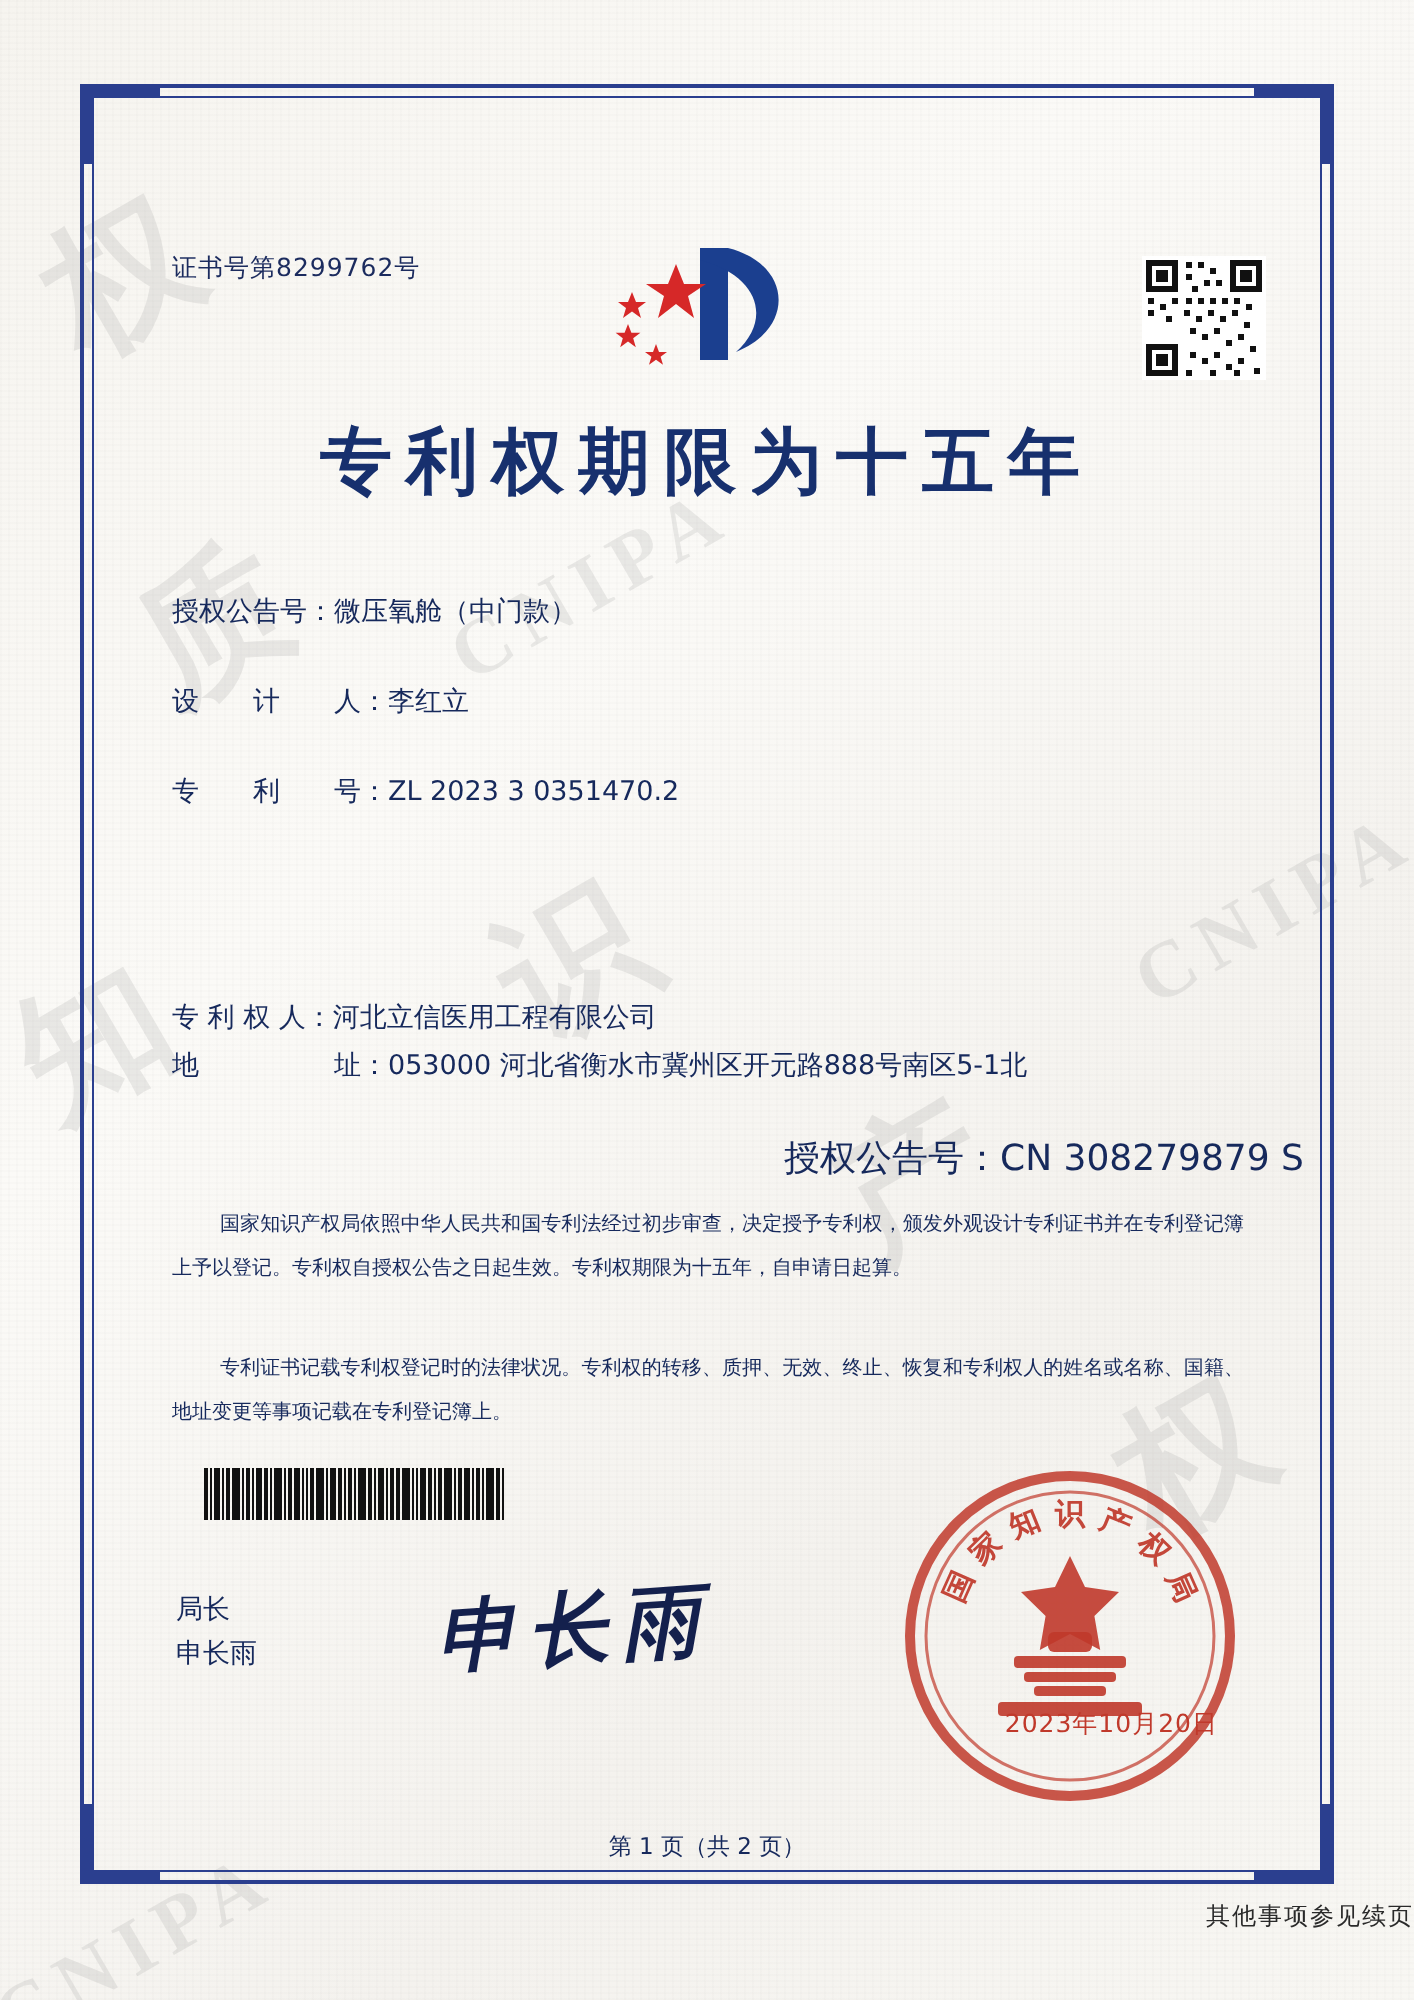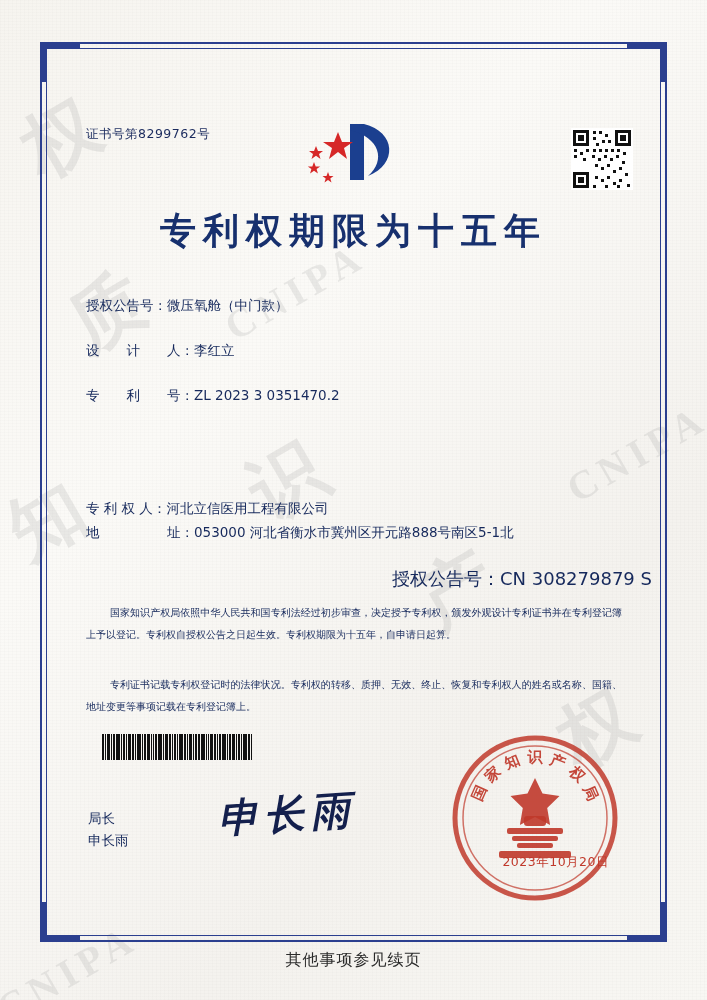--- a/index.html
+++ b/index.html
@@ -185,21 +185,20 @@
   }
 
   
   #sig-block {
     position: absolute;
     left: 48px;
     top: 752px;
     font-size: 13.5px;
     color: #16295c;
     line-height: 22px;
-    margin-top: 13px;
   }
   #sig-hand {
     position: absolute;
     left: 178px;
     top: 745px;
     font-family: "DejaVu Serif", "Liberation Serif", serif;
     font-size: 40px;
     color: #14204d;
     font-style: italic;
     font-weight: bold;
@@ -232,22 +231,22 @@
     text-align: center;
     font-size: 11.5px;
     color: #16295c;
   }
 
   #footer-note {
     position: absolute;
     left: 0;
     right: 0;
     top: 950px;
-    text-align: center;
-    font-size: 16px;
+    text-align: right;
+    font-size: 12px;
     color: #2a2a2a;
     letter-spacing: 1px;
   }
 </style>
 </head>
 <body>
 
 <div id="page">
 
   <div id="grain"></div>
@@ -395,17 +394,18 @@
           <text x="86" y="30" text-anchor="middle" transform="rotate(-22 86 86)">知</text>
           <text x="86" y="30" text-anchor="middle">识</text>
           <text x="86" y="30" text-anchor="middle" transform="rotate(22 86 86)">产</text>
           <text x="86" y="30" text-anchor="middle" transform="rotate(44 86 86)">权</text>
           <text x="86" y="30" text-anchor="middle" transform="rotate(66 86 86)">局</text>
         </g>
       </svg>
     </div>
     <div id="seal-date">2023年10月20日</div>
 
+    <div id="page-num">第 1 页（共 2 页）</div>
   </div>
 
   <div id="footer-note">其他事项参见续页</div>
 
 </div>
 
 </body></html>

